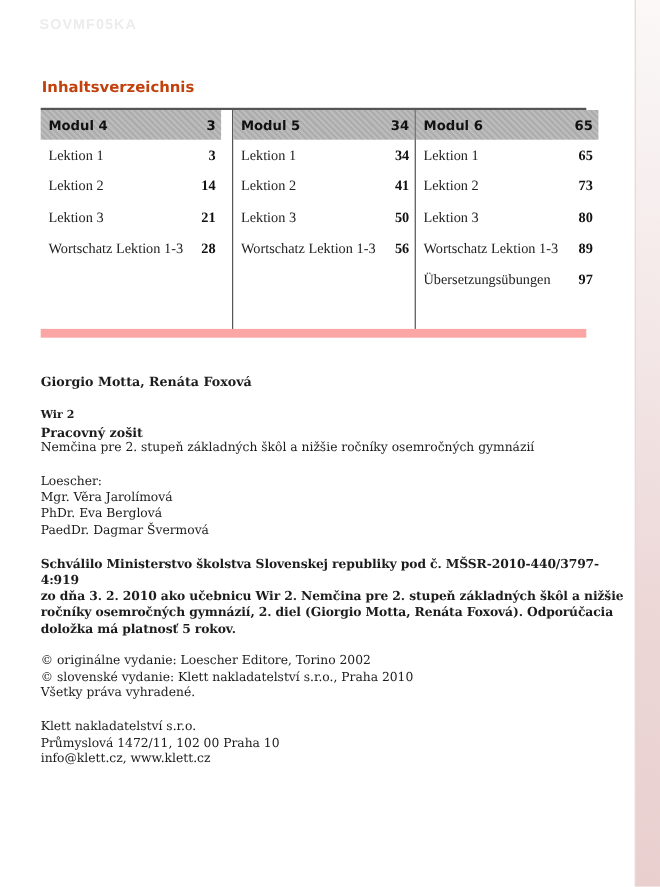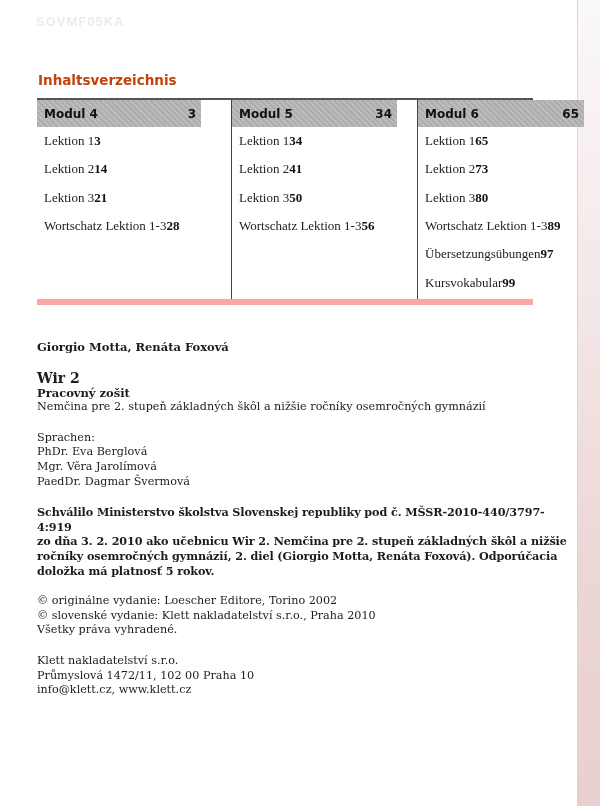--- a/index.html
+++ b/index.html
@@ -20,47 +20,46 @@
     color: #ececec; letter-spacing: 1px;
   }
   .toc-title {
     position: absolute; left: 38px; top: 72px;
     font-family: "DejaVu Sans", sans-serif; font-weight: bold; font-size: 13.5px;
     color: #c2410c;
   }
   .toc-table {
     position: absolute; left: 37px; top: 98px; width: 496px; height: 199px;
     border-top: 2px solid #555;
-    border-bottom: 6px solid #fca5a5;
+    border-bottom: 8px solid #fca5a5;
     display: flex;
-    gap: 20px;
   }
   .toc-col { flex: none; position: relative; height: 100%; }
   .toc-col.c1 { width: 164px; }
   .toc-col.c2 { width: 165px; border-left: 1px solid #444; margin-left: 10px; }
   .toc-col.c3 { width: 166px; border-left: 1px solid #444; }
   .toc-head {
     height: 27px; background: #b4b4b4;
     background-image: repeating-linear-gradient(45deg, rgba(255,255,255,0.10) 0 2px, rgba(0,0,0,0.04) 2px 4px);
     display: flex; align-items: center; justify-content: space-between;
     padding: 0 5px 0 7px;
     font-family: "DejaVu Sans", sans-serif; font-weight: bold; font-size: 12px; color: #111;
   }
   .toc-row {
-    height: 28.3px; display: flex; align-items: center; 
+    height: 28.3px; display: flex; align-items: center; justify-content: space-between;
     padding: 0 5px 0 7px;
     font-size: 13px; color: #222;
   }
   .toc-row .pg { font-weight: bold; font-size: 13px; color: #111; }
   .colophon {
     position: absolute; left: 37px; top: 340px; width: 530px;
     font-family: "DejaVu Serif", serif; font-size: 11.2px; line-height: 14.6px; color: #1c1c1c;
   }
   .colophon .authors { font-weight: bold; font-size: 11.5px; margin-bottom: 15px; }
-  .colophon .book-title { font-weight: bold; font-size: 14px; line-height: 16px; }
+  .colophon .book-title { font-weight: bold; font-size: 10px; line-height: 16px; }
   .colophon .subtitle { font-weight: bold; font-size: 11.5px; }
   .block { margin-top: 16px; }
   .approval { font-weight: bold; font-size: 11.2px; line-height: 14.6px; letter-spacing: -0.1px; }
   .isbn { font-weight: bold; margin-top: 15px; }
 </style>
 </head>
 <body>
 
 <div class="right-edge"></div>
 <div class="ghost-text">SOVMF05KA</div>
@@ -133,37 +132,33 @@
         <span class="pg">80</span>
       </div>
     <div class="toc-row">
         <span>Wortschatz Lektion 1-3</span>
         <span class="pg">89</span>
       </div>
     <div class="toc-row">
         <span>Übersetzungsübungen</span>
         <span class="pg">97</span>
       </div>
-    <div class="toc-row">
-        <span>Kursvokabular</span>
-        <span class="pg">99</span>
-      </div>
   </div>
 </div>
 
 <div class="colophon">
   <div class="authors">Giorgio Motta, Renáta Foxová</div>
   <div class="book-title">Wir 2</div>
   <div class="subtitle">Pracovný zošit</div>
   <div>Nemčina pre 2. stupeň základných škôl a nižšie ročníky osemročných gymnázií</div>
 
   <div class="block">
-    <div>Sprachen:</div>
+    <div>Loescher:</div>
+    <div>Mgr. Věra Jarolímová</div>
     <div>PhDr. Eva Berglová</div>
-    <div>Mgr. Věra Jarolímová</div>
     <div>PaedDr. Dagmar Švermová</div>
   </div>
 
 
   <div class="block approval">
     <div>Schválilo Ministerstvo školstva Slovenskej republiky pod č. MŠSR-2010-440/3797-4:919</div>
     <div>zo dňa 3. 2. 2010 ako učebnicu Wir 2. Nemčina pre 2. stupeň základných škôl a nižšie</div>
     <div>ročníky osemročných gymnázií, 2. diel (Giorgio Motta, Renáta Foxová). Odporúčacia</div>
     <div>doložka má platnosť 5 rokov.</div>
   </div>

